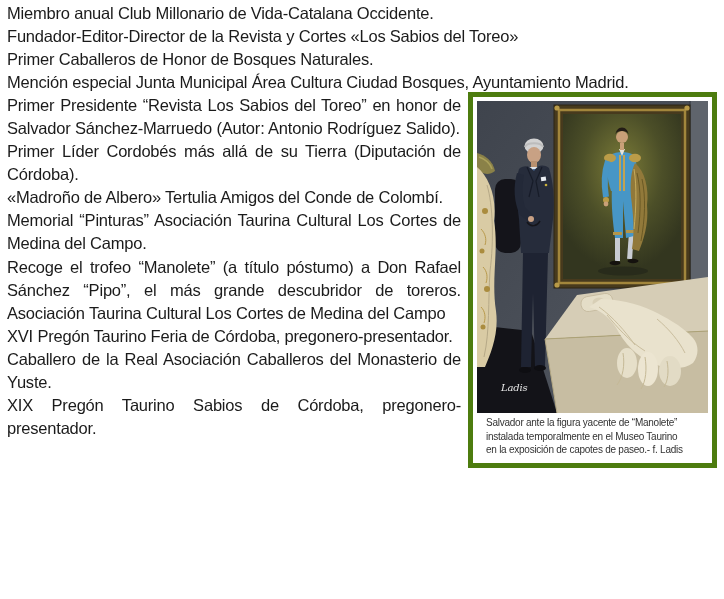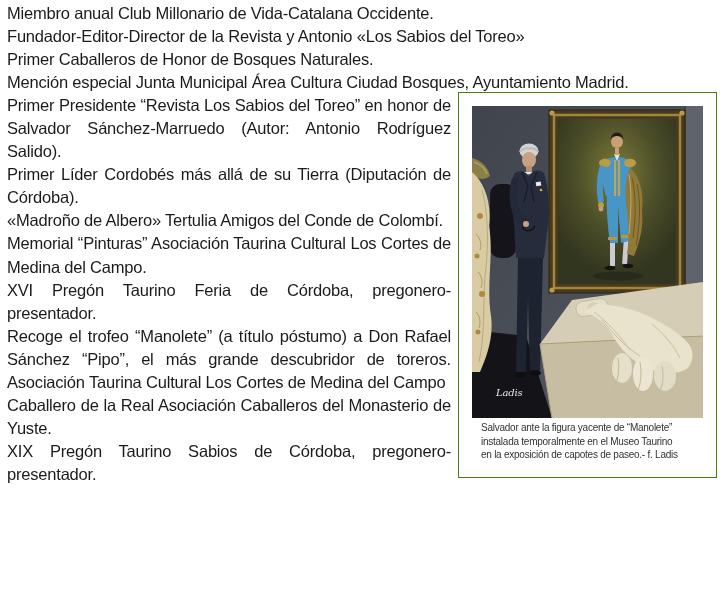--- a/index.html
+++ b/index.html
@@ -13,22 +13,22 @@
     line-height:23.05px;
     letter-spacing:-0.2px;
     color:#1b1b1b;
     text-align:justify;
   }
   .page p{margin:0;padding:0;}
   figure.photo-figure{
     float:right;
     width:231px;
     margin:-2px 0 3px 7px;
-    padding:13px;
-    border:1px solid #4d7c0f;
+    padding:4px;
+    border:5px solid #4d7c0f;
     background:#ffffff;
   }
   .photo-wrap svg{display:block;width:231px;height:312px;}
   figcaption{
     padding:3px 4px 3px 9px;
     font-size:10px;
     font-weight:normal;
     line-height:13.4px;
     letter-spacing:-0.25px;
     color:#333333;
@@ -39,21 +39,21 @@
     font-family:"DejaVu Serif",serif;
     font-style:italic;
   }
 </style>
 </head>
 <body>
 
 <div class="page">
 
   <p>Miembro anual Club Millonario de Vida-Catalana Occidente.</p>
-  <p>Fundador-Editor-Director de la Revista y Antonio «Los Sabios del Toreo»</p>
+  <p>Fundador-Editor-Director de la Revista y Cortes «Los Sabios del Toreo»</p>
   <p>Primer Caballeros de Honor de Bosques Naturales.</p>
   <p>Mención especial Junta Municipal Área Cultura Ciudad Bosques, Ayuntamiento Madrid.</p>
 
   <figure class="photo-figure">
     <div class="photo-wrap">
       <svg viewBox="0 0 231 312" xmlns="http://www.w3.org/2000/svg">
         <defs>
           <linearGradient id="wallg" x1="0" y1="0" x2="1" y2="1">
             <stop offset="0" stop-color="#3f444d"></stop>
             <stop offset="1" stop-color="#545962"></stop>
@@ -166,18 +166,18 @@
       <div>Salvador ante la figura yacente de “Manolete”</div>
       <div>instalada temporalmente en el Museo Taurino</div>
       <div>en la exposición de capotes de paseo.- f. Ladis</div>
     </figcaption>
   </figure>
 
   <p>Primer Presidente “Revista Los Sabios del Toreo” en honor de Salvador Sánchez-Marruedo (Autor: Antonio Rodríguez Salido).</p>
   <p>Primer Líder Cordobés más allá de su Tierra (Diputación de Córdoba).</p>
   <p>«Madroño de Albero» Tertulia Amigos del Conde de Colombí.</p>
   <p>Memorial “Pinturas” Asociación Taurina Cultural Los Cortes de Medina del Campo.</p>
+  <p>Recoge el trofeo “Manolete” (a título póstumo) a Don Rafael Sánchez “Pipo”, el más grande descubridor de toreros. Asociación Taurina Cultural Los Cortes de Medina del Campo</p>
   <p>XVI Pregón Taurino Feria de Córdoba, pregonero-presentador.</p>
-  <p>Recoge el trofeo “Manolete” (a título póstumo) a Don Rafael Sánchez “Pipo”, el más grande descubridor de toreros. Asociación Taurina Cultural Los Cortes de Medina del Campo</p>
   <p>Caballero de la Real Asociación Caballeros del Monasterio de Yuste.</p>
   <p>XIX Pregón Taurino Sabios de Córdoba, pregonero-presentador.</p>
 
 </div>
 
 </body></html>

